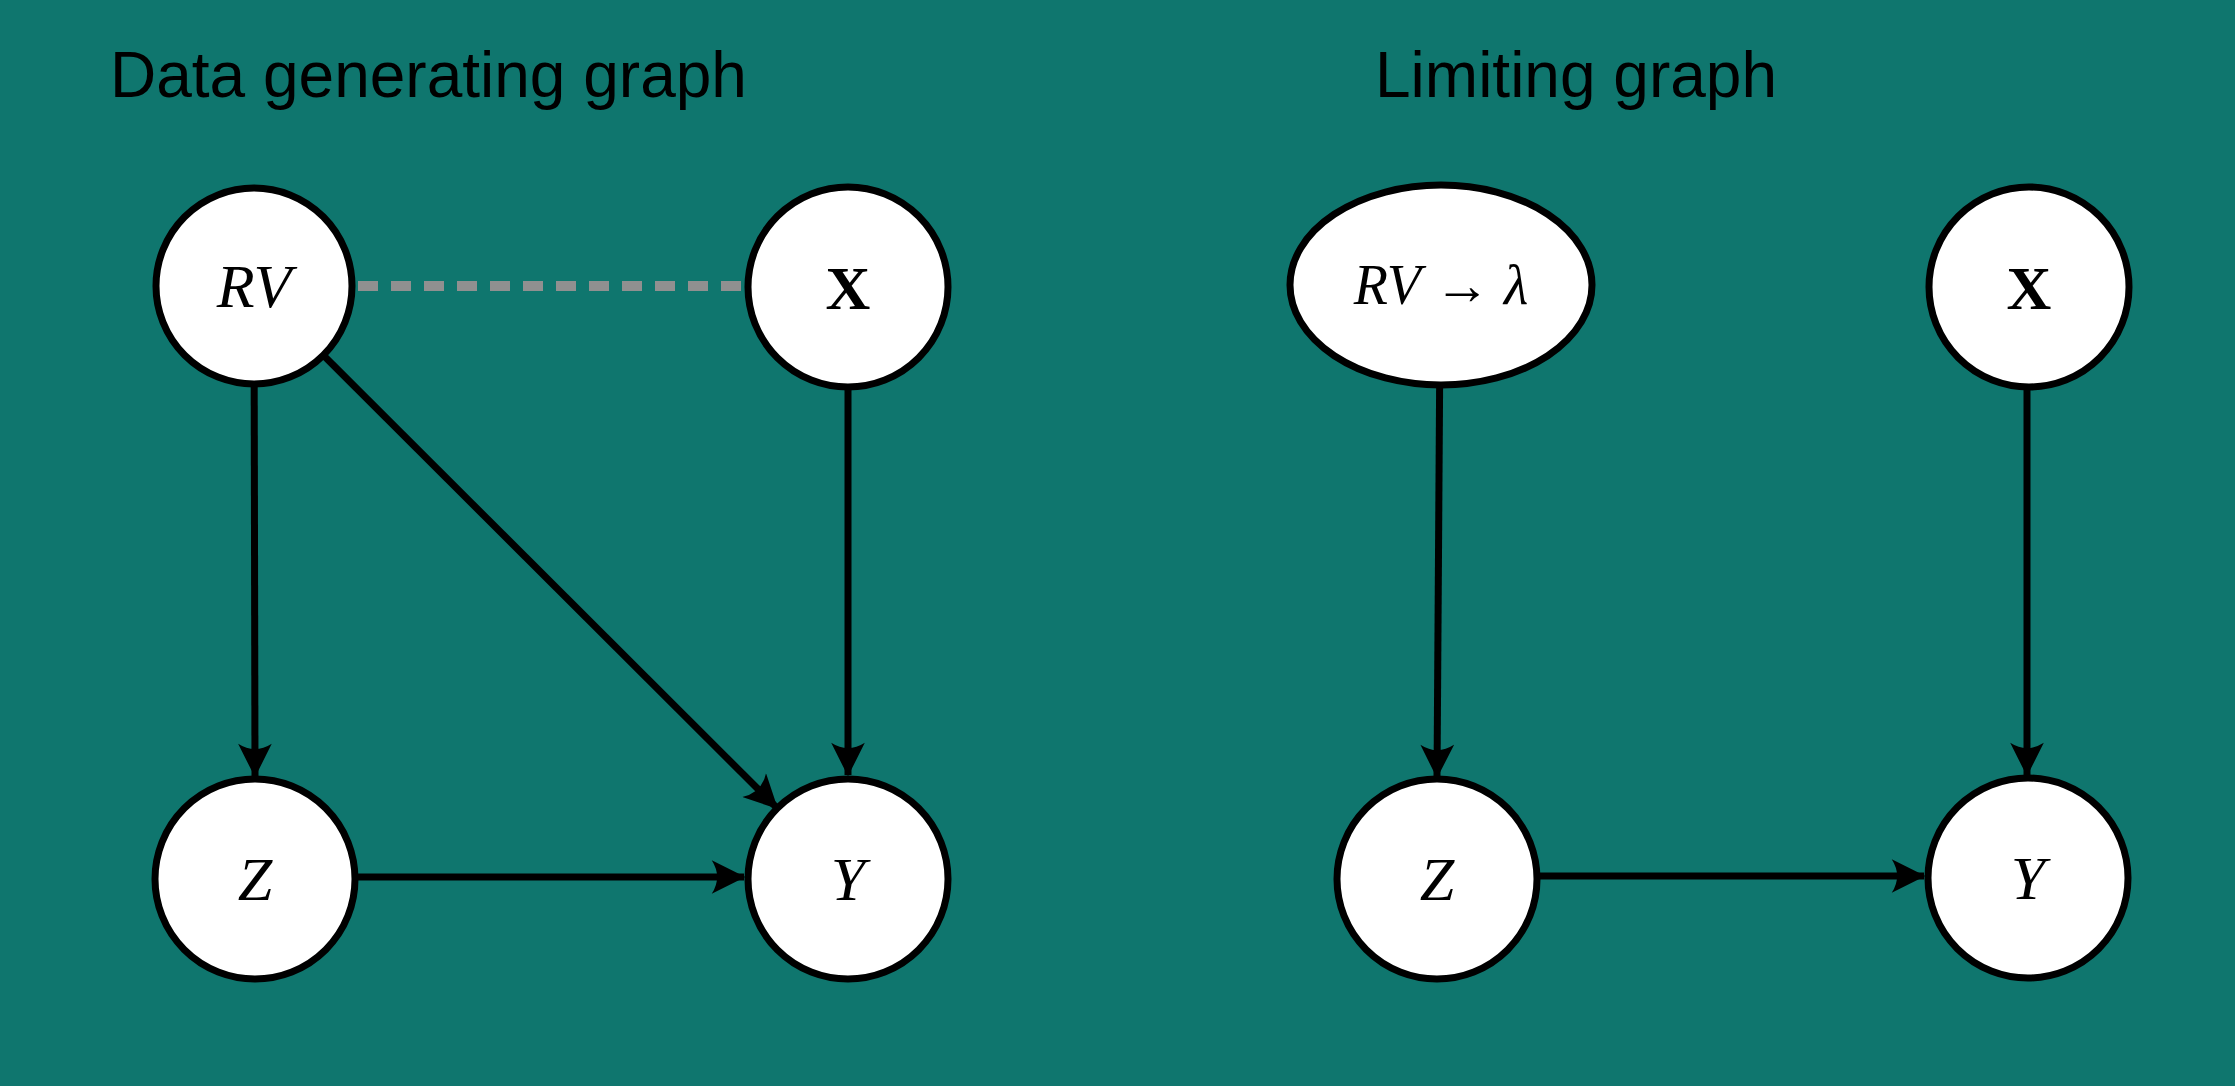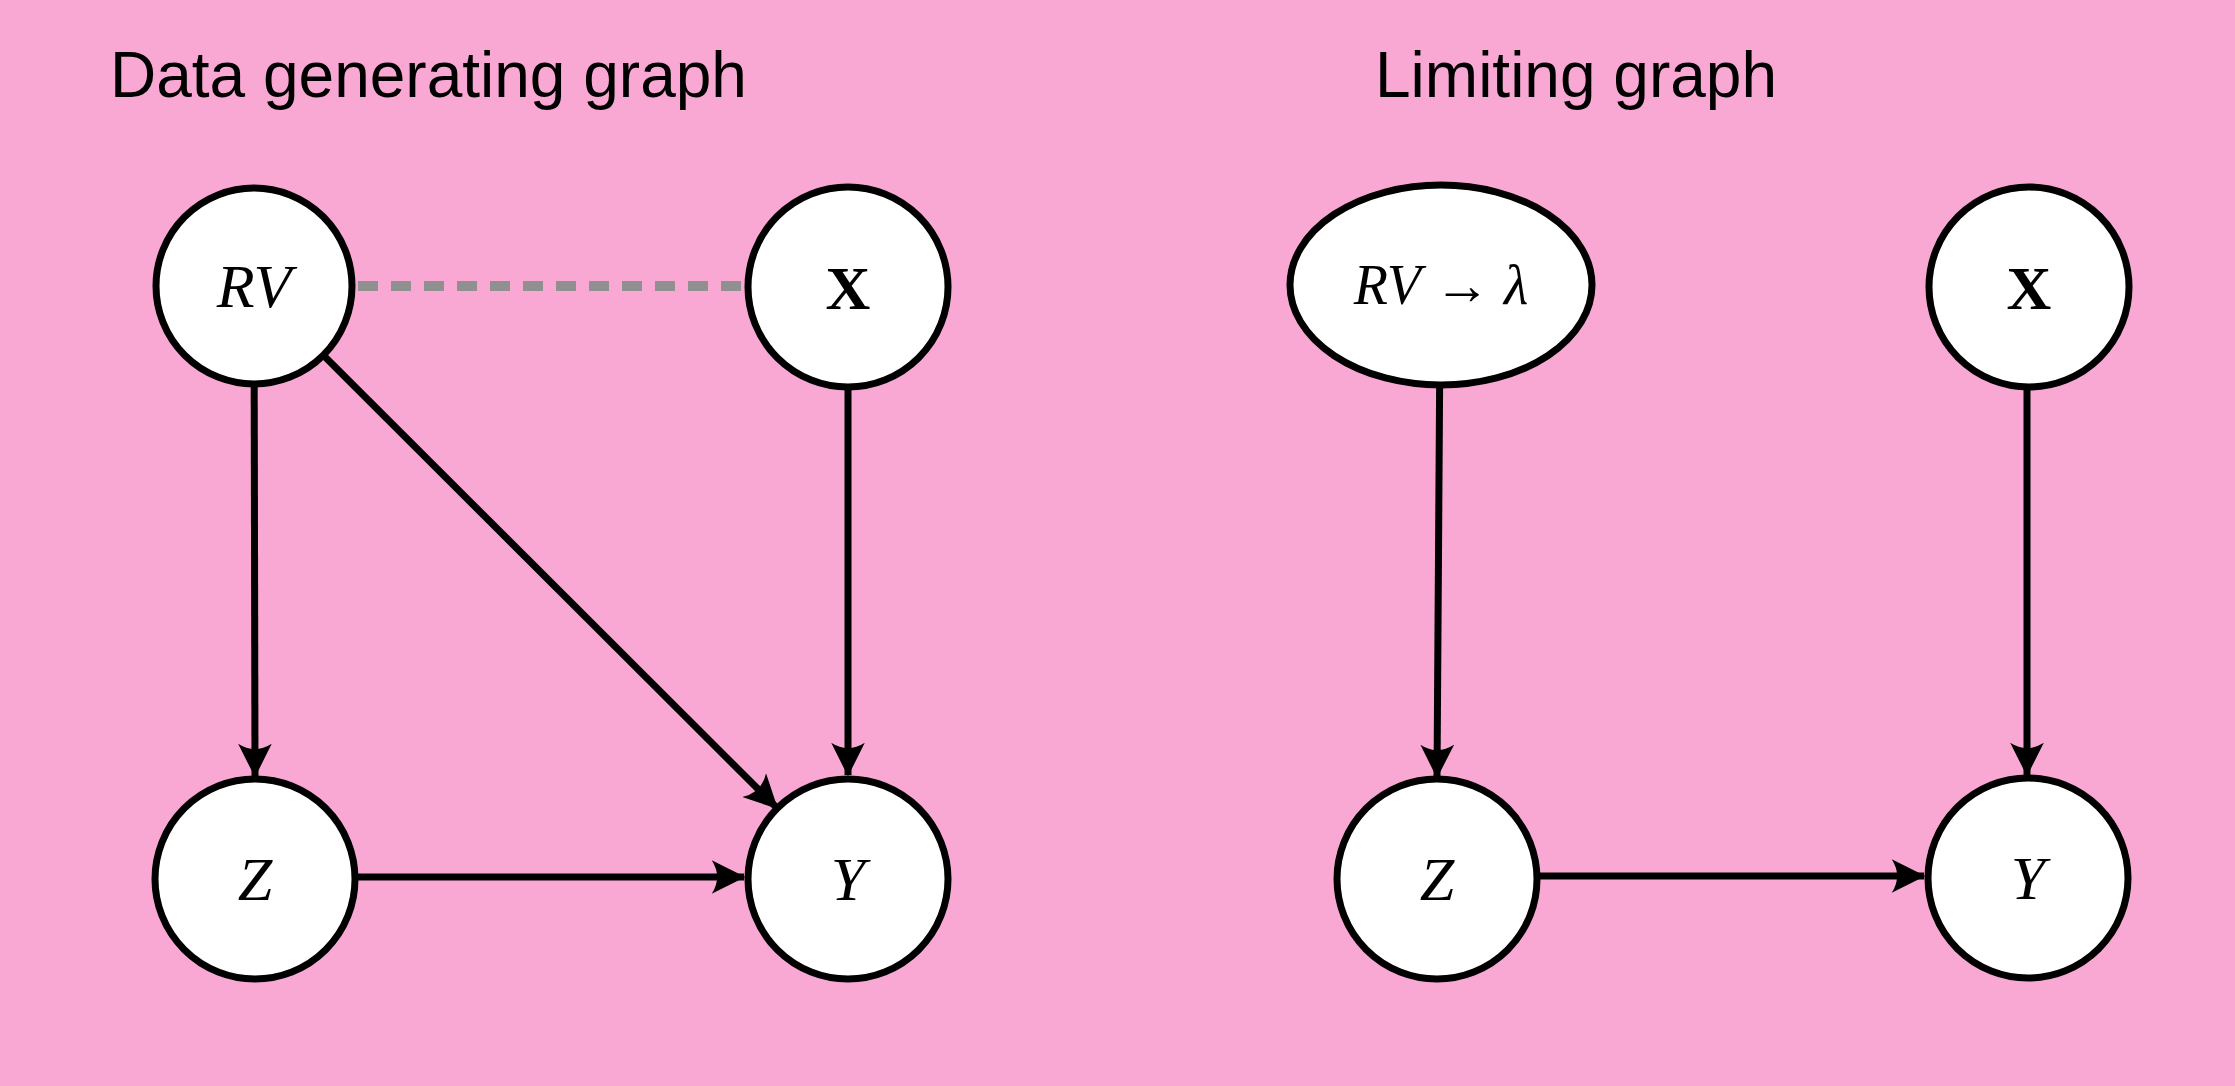--- a/index.html
+++ b/index.html
@@ -1,16 +1,16 @@
 <!DOCTYPE html>
 <html><head>
 <meta charset="utf-8">
 <style>
   html,body{margin:0;padding:0;background:#ffffff;}
-  .figure-wrap{width:2235px;height:1086px;position:relative;background:#f9a8d4;overflow:hidden;text-decoration:underline;}
+  .figure-wrap{width:2235px;height:1086px;position:relative;background:#0f766e;overflow:hidden;text-decoration:underline;}
   svg{display:block;}
   .panel-title{font-family:"Liberation Sans","DejaVu Sans",sans-serif;font-size:64px;fill:#000000;}
   .node-label{font-family:"Liberation Serif","DejaVu Serif",serif;font-style:italic;font-size:62px;fill:#000000;text-anchor:middle;}
   .node-label-bold{font-family:"Liberation Serif","DejaVu Serif",serif;font-style:normal;font-weight:bold;font-size:62px;fill:#000000;text-anchor:middle;}
   .node-label-small{font-family:"Liberation Serif","DejaVu Serif",serif;font-style:italic;font-size:56px;fill:#000000;text-anchor:middle;}
   .node-shape{fill:#ffffff;stroke:#000000;stroke-width:7;}
   .edge{stroke:#000000;stroke-width:7;fill:none;}
   .edge-dashed{stroke:#909090;stroke-width:10;stroke-dasharray:20 13;fill:none;}
 </style>
 </head>

